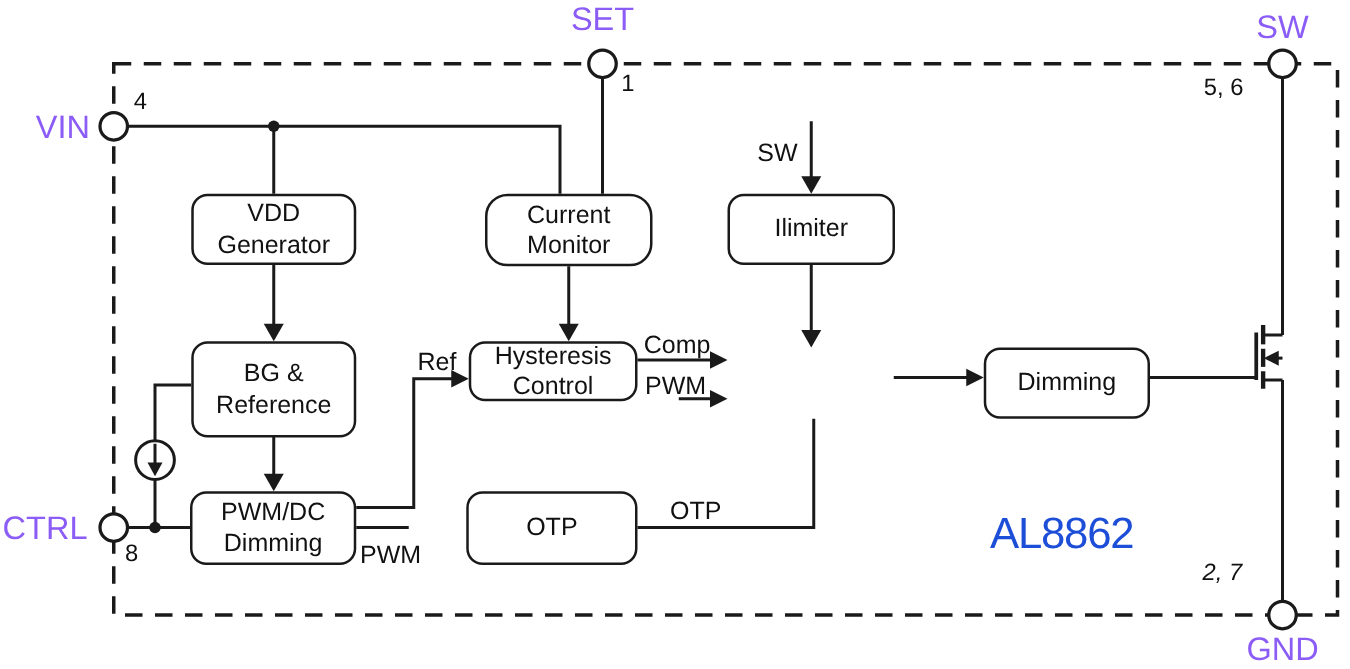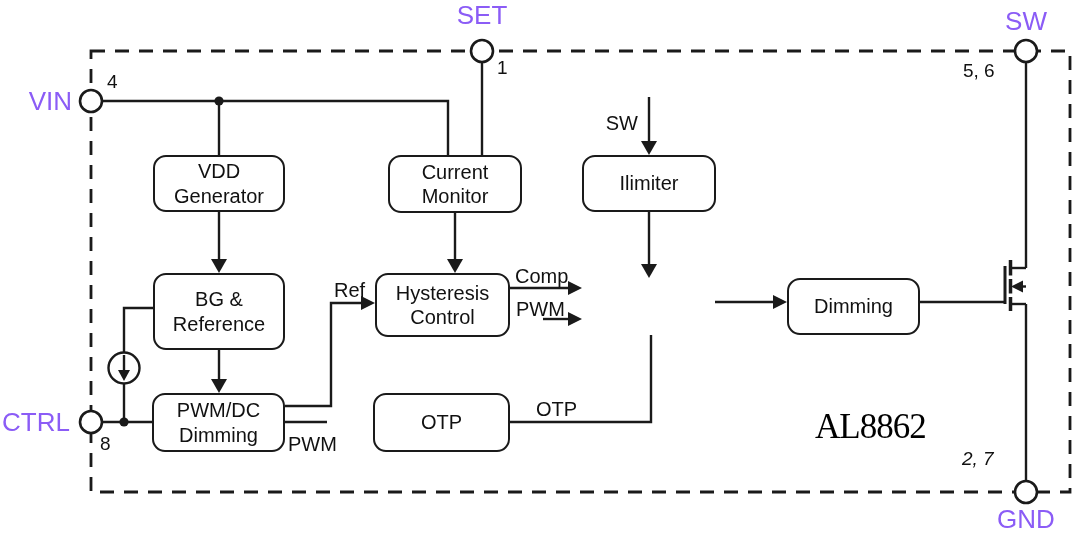--- a/index.html
+++ b/index.html
@@ -48,26 +48,25 @@
     line-height: 1.1;
   }
   .sig-label {
     position: absolute;
     font-size: 20px;
     color: #111111;
     line-height: 1.1;
   }
   .part-number {
     position: absolute;
-    left: 815px;
+    left: 792px;
     top: 407px;
     font-size: 35px;
     letter-spacing: -1px;
-    color: #000000;
-    font-family: Liberation Serif, serif;
+    color: #1d4ed8;
   }
   .ta-r { text-align: right; }
   .ta-c { text-align: center; }
 </style>
 </head>
 <body>
 
 <div id="canvas">
 
   <svg id="wires" viewBox="0 0 1080 535" xmlns="http://www.w3.org/2000/svg" fill="none" stroke="#1a1a1a" stroke-width="2.4">
@@ -164,35 +163,35 @@
     <circle cx="482" cy="51" r="11" fill="#ffffff" stroke-width="2.6"></circle>
     <circle cx="1026" cy="51" r="11" fill="#ffffff" stroke-width="2.6"></circle>
     <circle cx="1026" cy="492" r="11" fill="#ffffff" stroke-width="2.6"></circle>
   </svg>
 
   <div class="block" style="left:153px; top:155px; width:132px; height:57px;">
     <span class="lbl">VDD
 Generator</span>
   </div>
 
-  <div class="block" style="left:388px; top:155px; width:134px; height:58px;">
+  <div class="block" style="left:388px; top:155px; width:134px; height:58px;border-radius:18px;">
     <span class="lbl">Current
 Monitor</span>
   </div>
 
   <div class="block" style="left:582px; top:155px; width:134px; height:57px;">
     <span class="lbl">Ilimiter</span>
   </div>
 
   <div class="block" style="left:153px; top:273px; width:132px; height:77px;">
     <span class="lbl">BG &amp;
 Reference</span>
   </div>
 
-  <div class="block" style="left:375px; top:273px; width:135px; height:64px;">
+  <div class="block" style="left:375px; top:273px; width:135px; height:48px;">
     <span class="lbl">Hysteresis
 Control</span>
   </div>
 
 
   <div class="block" style="left:787px; top:278px; width:133px; height:57px;">
     <span class="lbl">Dimming</span>
   </div>
 
   <div class="block" style="left:152px; top:393px; width:133px; height:59px;">

